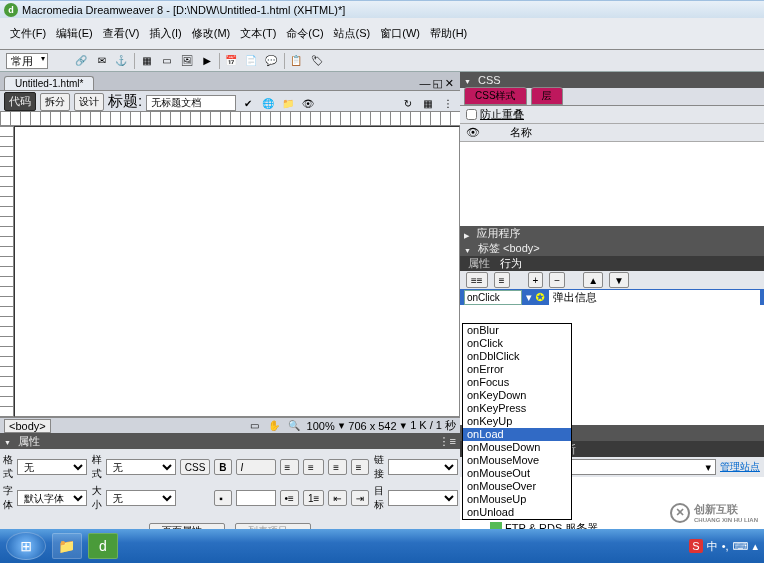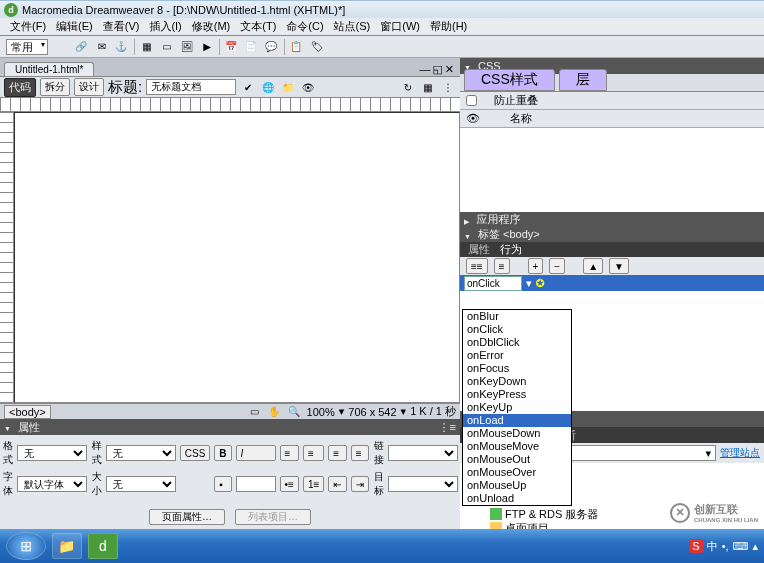--- a/index.html
+++ b/index.html
@@ -1,35 +1,35 @@
 <!DOCTYPE html>
 <html><head>
 <meta charset="utf-8">
 <style>
 * { margin: 0; padding: 0; box-sizing: border-box; font-family: "Microsoft YaHei", Tahoma, sans-serif; font-size: 11px; }
 body { width: 764px; height: 563px; background: #d4e5f7; overflow: hidden; position: relative; }
 .titlebar { height: 18px; background: linear-gradient(#e8f0f8,#d0e0ee); display: flex; align-items: center; padding: 0 4px; border-top: 1px solid #a0c0e0; }
 .titlebar .logo { width: 14px; height: 14px; background: #4a9b3a; border-radius: 50%; margin-right: 4px; display:flex;align-items:center;justify-content:center;color:#fff;font-size:9px;font-weight:bold; }
-.menubar { height: 18px; background: #e8ebf0; display: flex; gap: 2px; padding: 0 6px; align-items: center; border-bottom:1px solid #888; }
+.menubar { height: 32px; background: #e8ebf0; display: flex; gap: 2px; padding: 0 6px; align-items: center; border-bottom:1px solid #888; }
 .menubar span { padding: 1px 4px; cursor: default; }
 .toolbar { height: 22px; background: #e4e7ec; display: flex; align-items: center; padding: 0 6px; gap: 4px; border-bottom:1px solid #9aa; }
 .toolbar .sel { border:1px solid #888; background:#fff; padding:0 14px 0 4px; height:16px; position:relative; }
 .toolbar .sel::after { content:"▾"; position:absolute; right:2px; font-size:8px; }
 .icon-btn { width:16px; height:16px; display:inline-flex; align-items:center; justify-content:center; font-size:10px; }
 .sep { width:1px; height:16px; background:#aaa; }
 
 .workarea { display:flex; height: calc(100% - 18px - 18px - 22px - 34px); }
 .left { width: 460px; display:flex; flex-direction:column; background:#c0c4cc; }
 .right { flex:1; display:flex; flex-direction:column; background:#c0c4cc; }
 
 .doc-tab { height:18px; background:#c0c4cc; display:flex; align-items:flex-end; padding:0 4px; }
 .doc-tab .tab { background:#e8ecf2; border:1px solid #888; border-bottom:none; padding:1px 10px; border-radius:3px 3px 0 0; font-size:10px; }
 .doc-tab .winctl { margin-left:auto; display:flex; gap:2px; font-size:9px; padding-right:2px; }
 
-.doc-toolbar { height:22px; background:#dfe3ea; display:flex; align-items:center; gap:4px; padding:0 4px; border-top:1px solid #888; border-bottom:1px solid #888; }
+.doc-toolbar { height:22px; background:#dfe3ea; display:flex; align-items:flex-end; gap:4px; padding:0 4px; border-top:1px solid #888; border-bottom:1px solid #888; }
 .doc-toolbar .btn { border:1px solid #888; background:#f0f0f0; padding:1px 4px; font-size:10px; border-radius:2px; }
 .doc-toolbar .btn.dark { background:#444;color:#eee;border-color:#222; }
 .doc-toolbar input { border:1px solid #888; height:16px; padding:0 4px; font-size:10px; width:90px; background:#fff; }
 .doc-toolbar .lbl { font-size:15px; }
 
 .ruler-h { height:14px; background:#fff; border-bottom:1px solid #888; background-image:repeating-linear-gradient(to right,#888 0,#888 1px,transparent 1px,transparent 10px); font-size:7px; color:#555; overflow:hidden; white-space:nowrap; }
 .canvas-wrap { flex:1; display:flex; background:#aaa; min-height:0; }
 .ruler-v { width:14px; background:#fff; border-right:1px solid #888; background-image:repeating-linear-gradient(to bottom,#888 0,#888 1px,transparent 1px,transparent 10px); }
 .canvas { flex:1; background:#fff; border:1px inset #888; }
 
@@ -45,24 +45,24 @@
 .panel-body { background:#e4e7ec; }
 
 .props-body { height:72px; padding:4px 2px; display:grid; grid-template-columns:auto 70px auto 70px auto auto auto auto auto auto auto auto auto; gap:3px 4px; align-content:start; align-items:center; }
 .props-body .lbl { font-size:10px; text-align:right; }
 .props-body .sel,.props-body input { border:1px solid #888; background:#fff; height:16px; font-size:10px; padding:0 2px; }
 .btn-sm { border:1px solid #888; background:#f0f0f0; padding:0 4px; font-size:10px; height:16px; display:inline-flex; align-items:center; border-radius:2px; }
 .props-row2 { height:22px; display:flex; justify-content:center; gap:10px; background:#e4e7ec; padding:2px; }
 
 .css-panel { flex:0 0 auto; }
 .css-tab-row { height:18px; background:#dcdfe6; display:flex; align-items:flex-end; border-bottom:1px solid #888; }
-.css-tab-row .t { border:1px solid #888; background:#c4b5fd; padding:1px 16px; font-size:14px; border-radius:3px 3px 0 0; margin-left:4px; }
+.css-tab-row .t { border:1px solid #888; background:#be185d; padding:1px 10px; font-size:10px; border-radius:3px 3px 0 0; margin-left:4px; }
 .css-toolbar { height:18px; background:#e4e7ec; display:flex; align-items:center; padding:0 6px; gap:30px; border-bottom:1px solid #aaa; }
 .css-list { height:84px; background:#fff; }
-.chk { display:flex; gap:17px; align-items:center; font-size:10px; }
+.chk { display:flex; gap:3px; align-items:center; font-size:10px;text-decoration:underline; }
 .chk input{ width:11px;height:11px; }
 
 .tag-panel-body { background:#e4e4e4; position:relative; }
 .beh-toolbar { height:18px; display:flex; align-items:center; gap:6px; padding:0 6px; background:#e4e7ec; }
 .event-row { height:16px; background:#316ac5; color:#fff; display:flex; align-items:center; gap:4px; font-size:10px; padding:0 4px; }
 .event-row .action-cell { background:#fff; color:#000; flex:1; padding:0 4px; }
 .dropdown { position:absolute; left:2px; top:34px; width:110px; background:#fff; border:1px solid #000; z-index:10; font-size:10px; }
 .dropdown div { padding:0 4px; line-height:13px; cursor:default; }
 .dropdown div.hl { background:#316ac5; color:#fff; }
 .event-area { height:136px; background:#fff; position:relative; }
@@ -267,20 +267,21 @@
         <span class="btn-sm">−</span>
         <span style="width:6px"></span>
         <span class="btn-sm">▲</span>
         <span class="btn-sm">▼</span>
       </div>
       <div class="event-area">
         <div class="event-row">
           <input class="sel-input" style="width: 58px;" value="onClick">
           <span>▾</span>
           <span style="color:#ff0">✪</span>
+          <span class="action-cell">弹出信息</span>
         </div>
         <div class="dropdown" id="event-dd">
             <div>onBlur</div>
             <div>onClick</div>
             <div>onDblClick</div>
             <div>onError</div>
             <div>onFocus</div>
             <div>onKeyDown</div>
             <div>onKeyPress</div>
             <div>onKeyUp</div>

